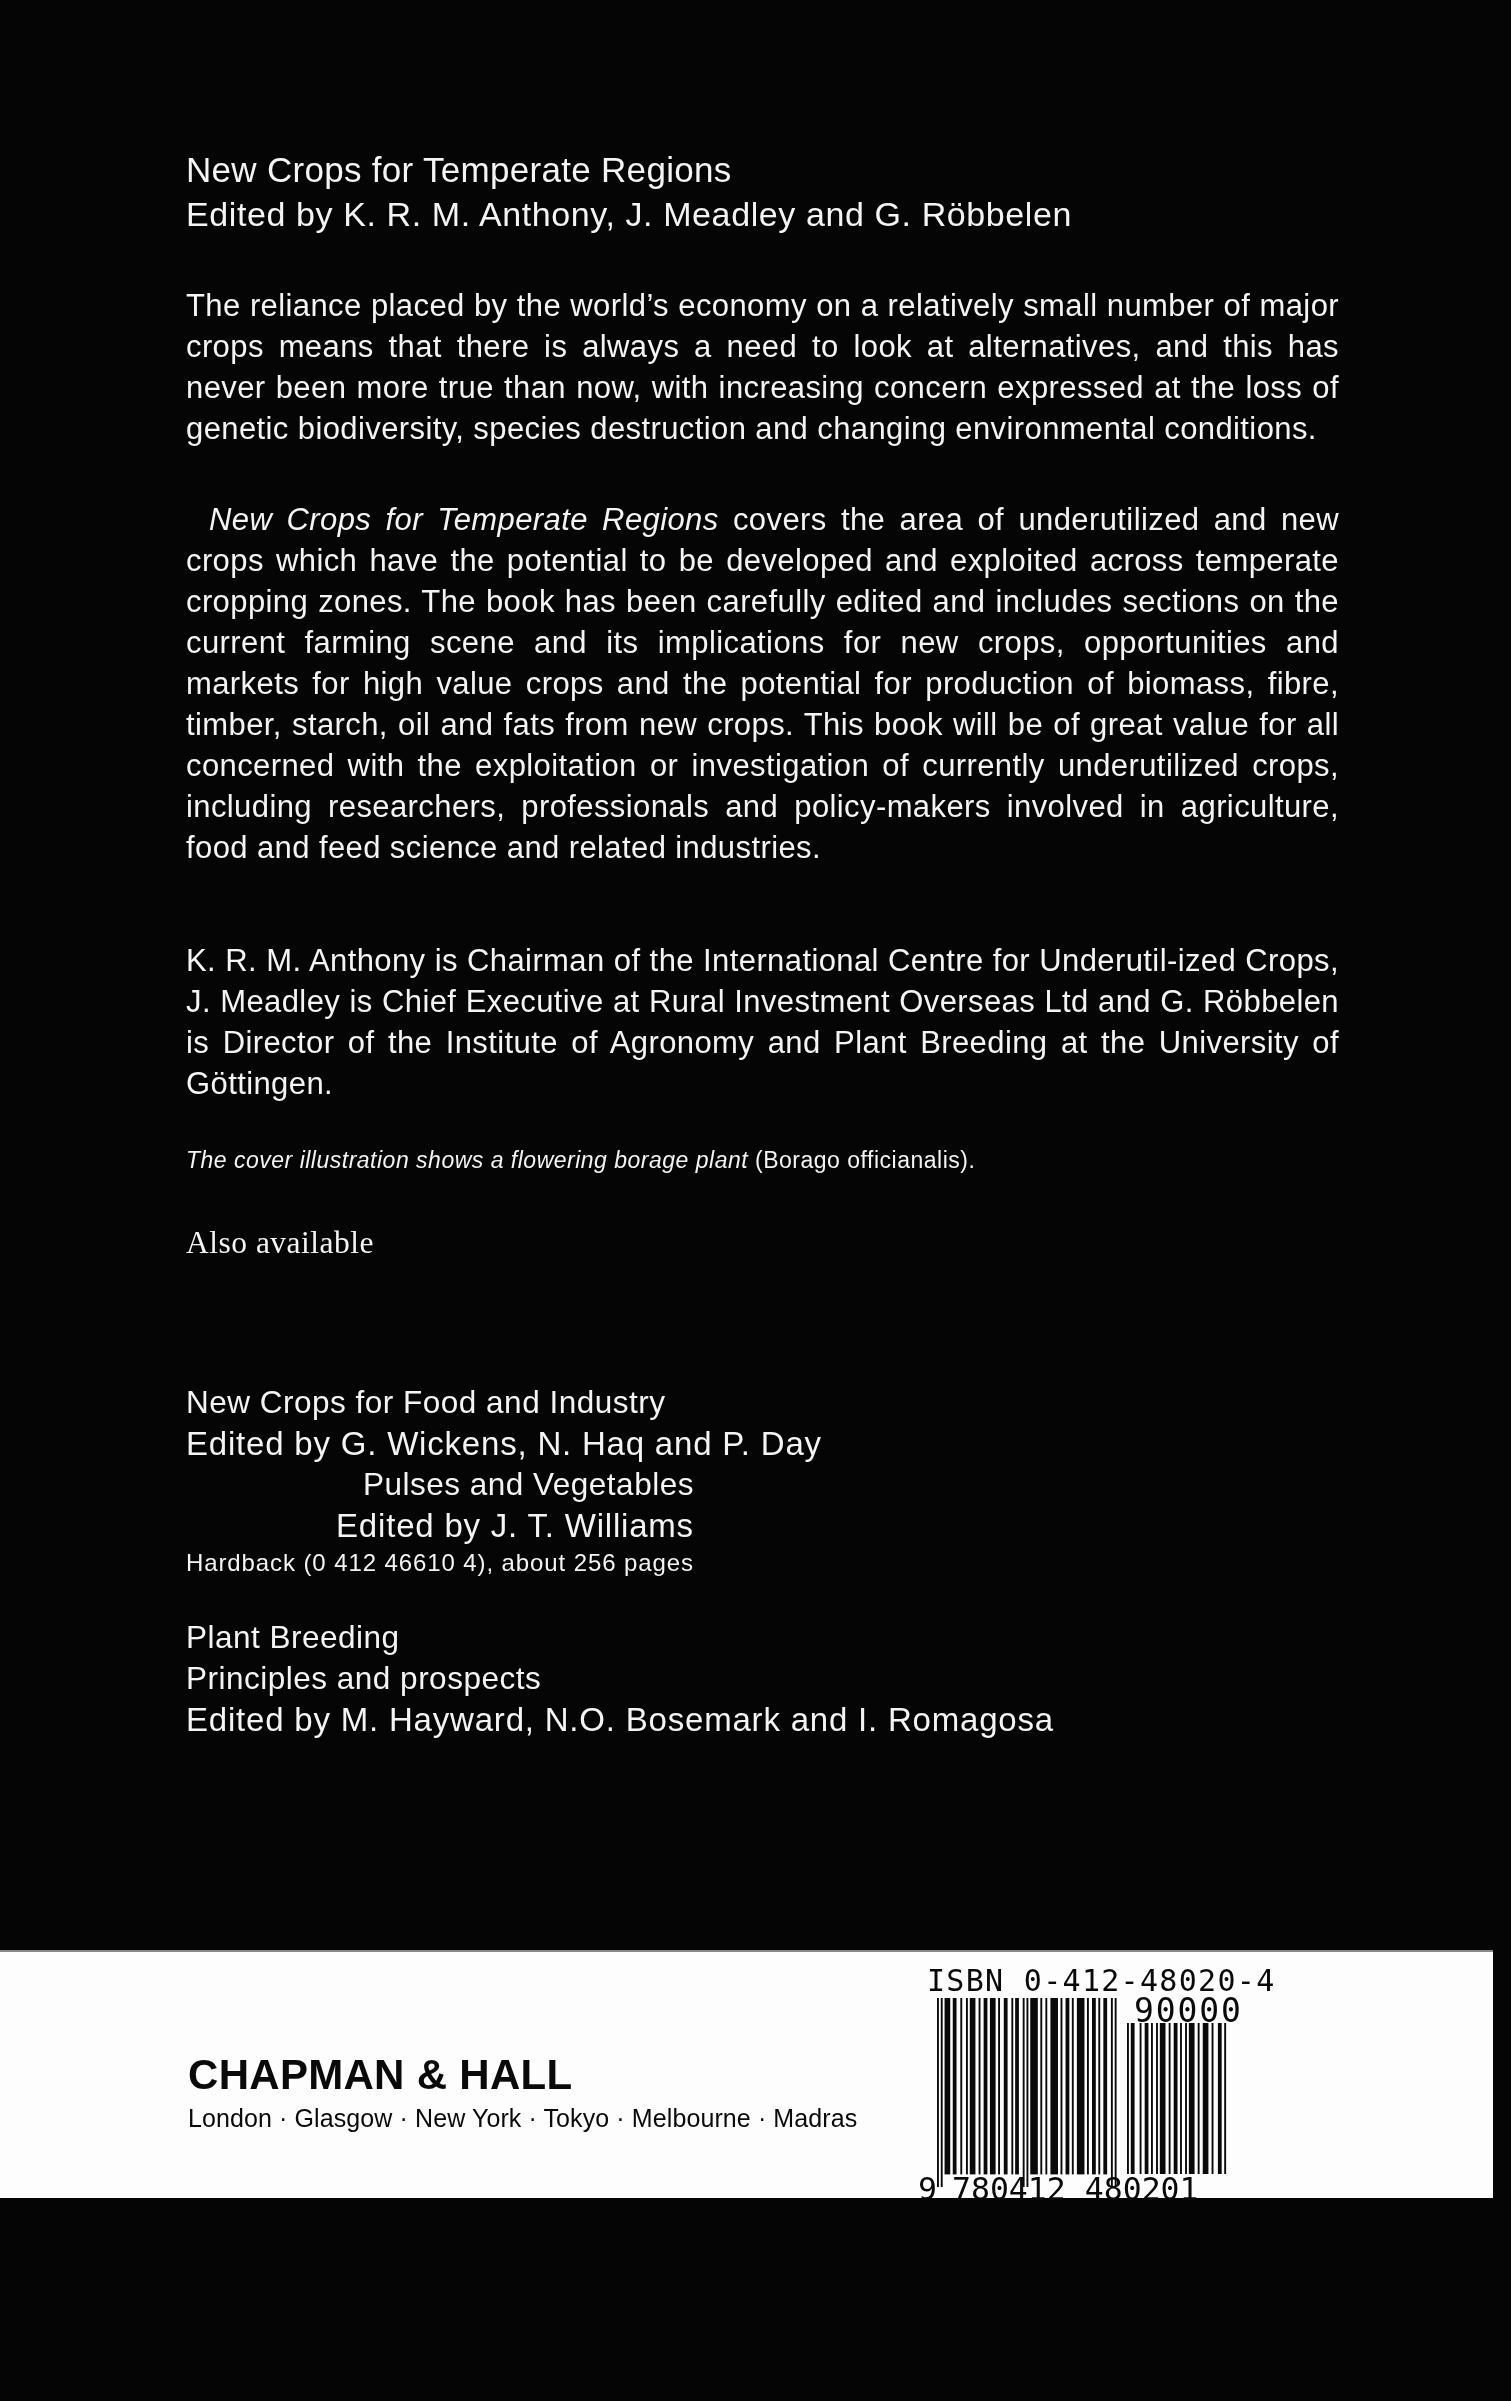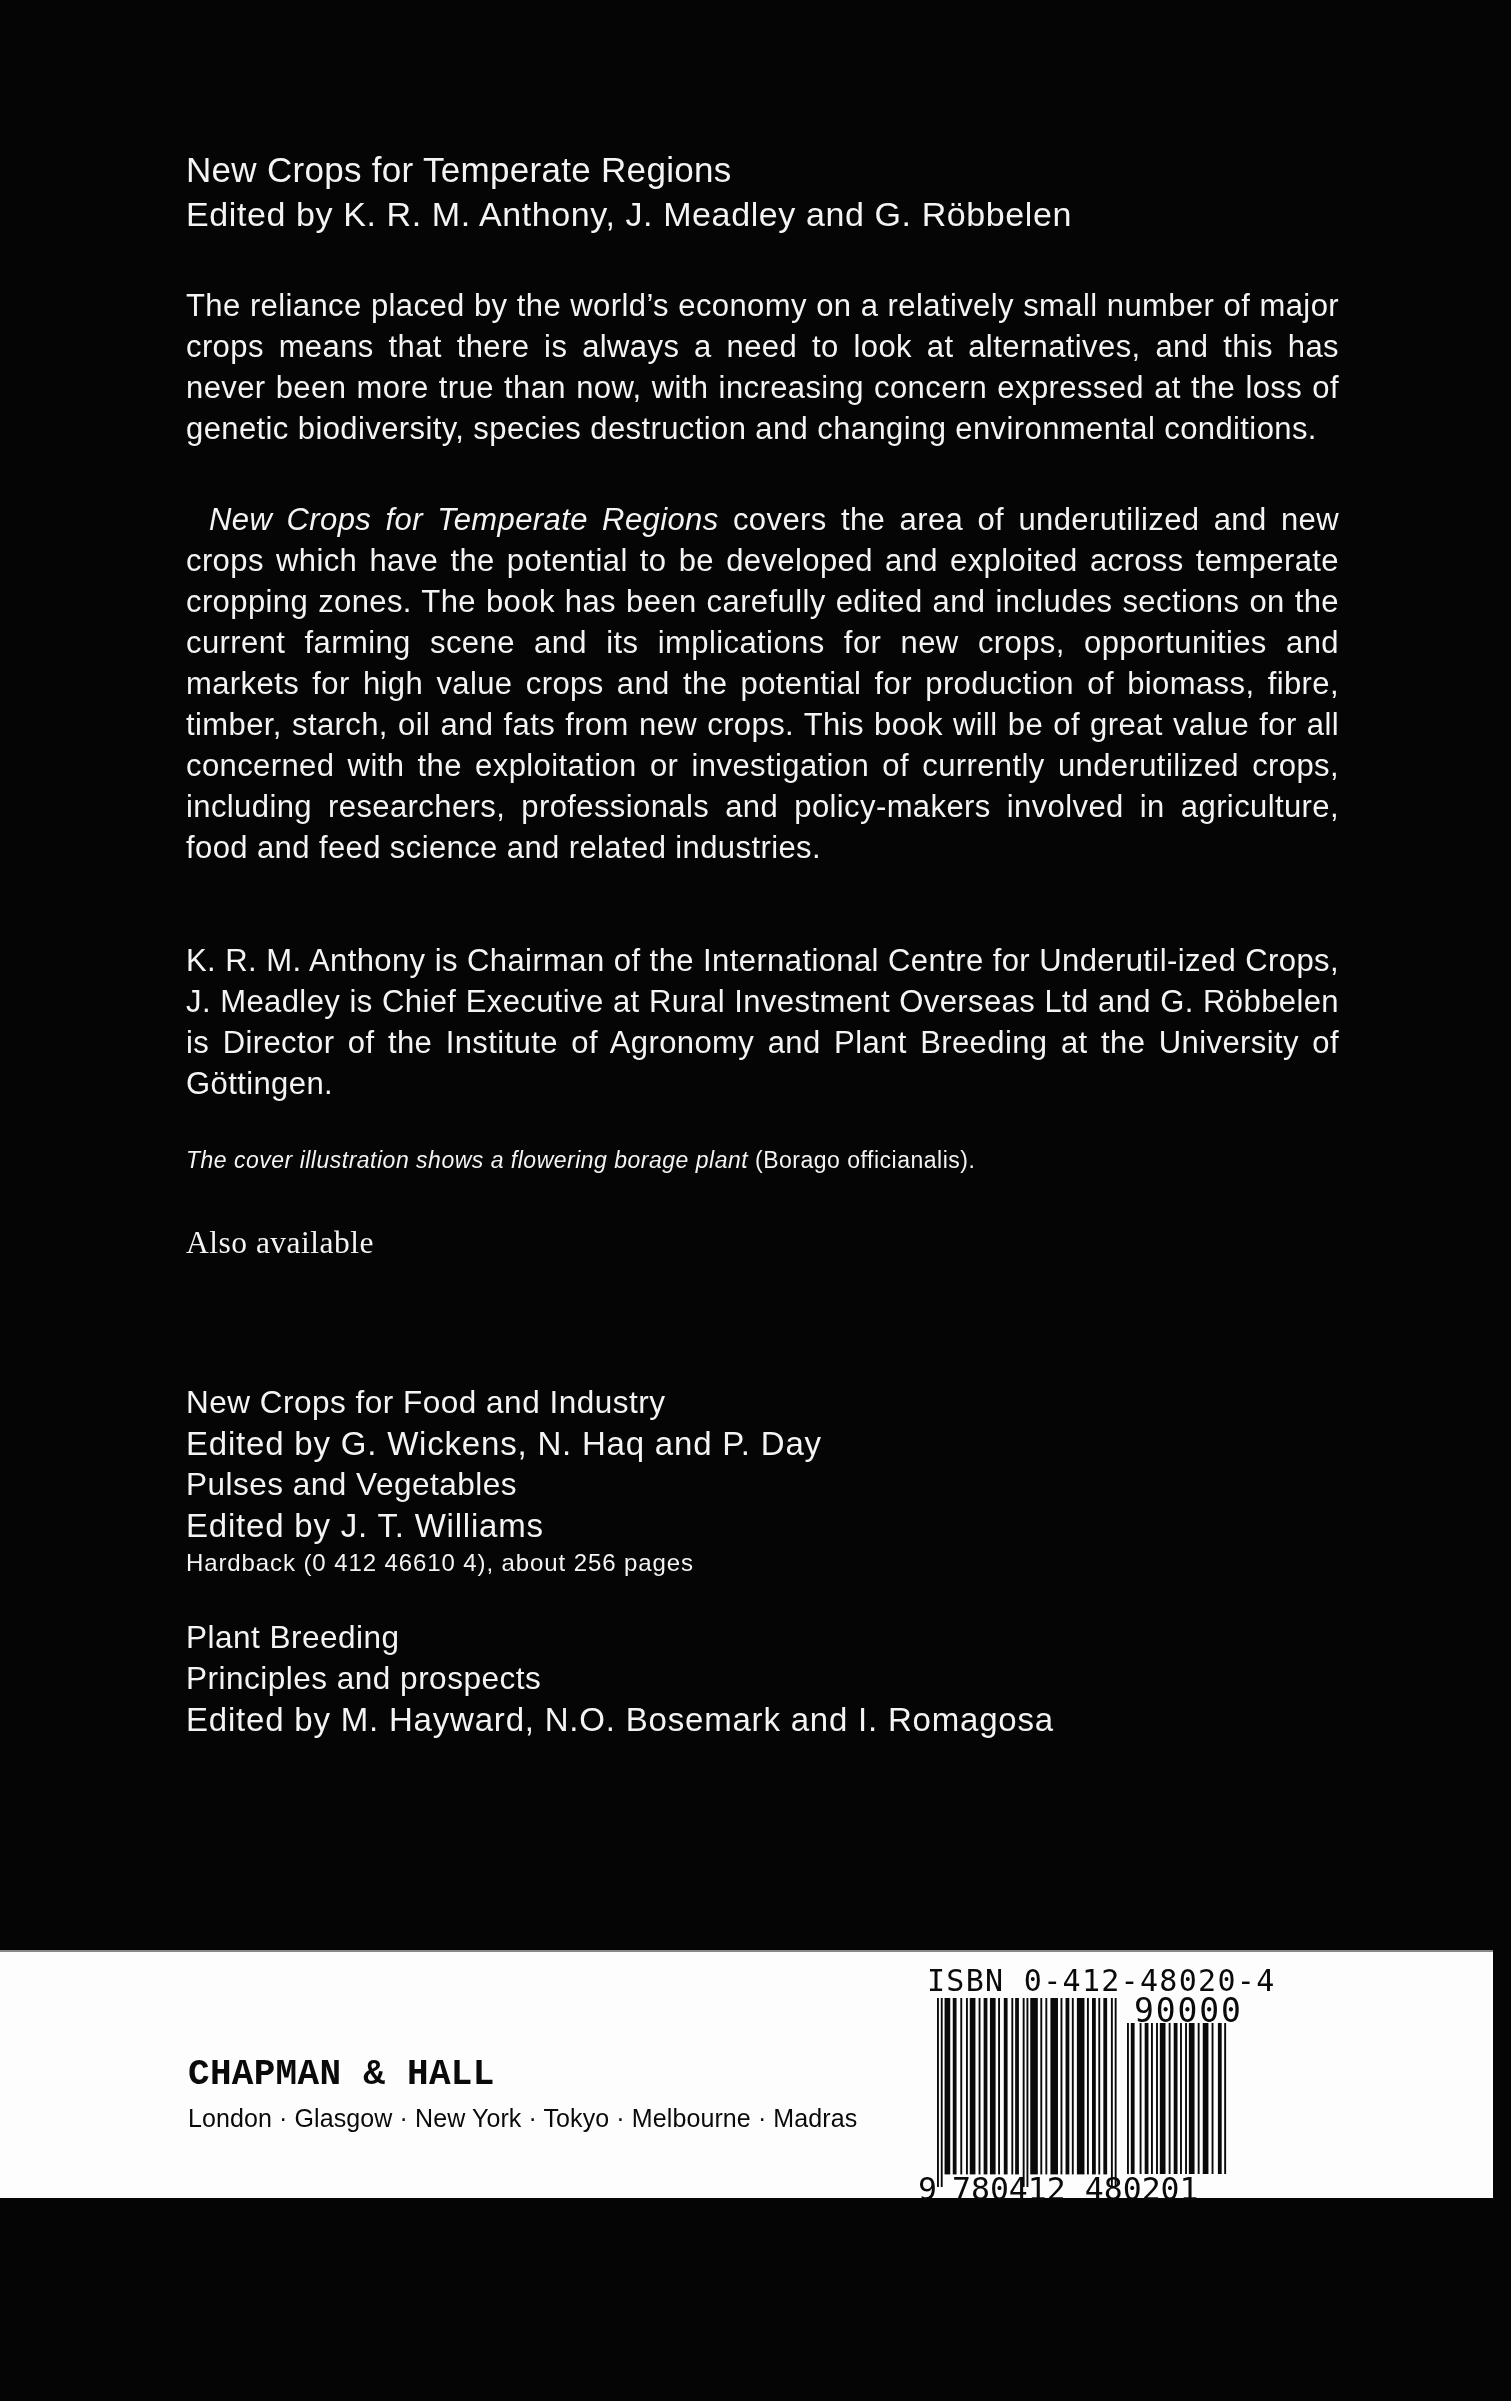--- a/index.html
+++ b/index.html
@@ -45,37 +45,36 @@
     position: absolute; left: 186px; top: 1223px;
     font-size: 31.5px; line-height: 39px; letter-spacing: 0.5px; font-family: Liberation Serif, serif;
   }
   .book {
     position: absolute; left: 186px;
   }
   .book .b-title { font-size: 31.5px; line-height: 41px; letter-spacing: 0.5px; }
   .book .b-editors { font-size: 33px; line-height: 41px; letter-spacing: 0.8px; }
   .book .b-info { font-size: 24px; line-height: 34px; letter-spacing: 0.9px; }
   #book0 { top: 1382px; }
-  #book1 { top: 1464px; }
+  #book1 { top: 1464px; text-align: right; }
   #book2 { top: 1617px; }
 
   .publisher-strip {
     position: absolute;
     left: 0; top: 1950px;
     width: 1493px; height: 248px;
     background: #fdfdfd;
     color: #0a0a0a;
     border-top: 2.5px solid #888;
     box-sizing: border-box;
   }
   .pub-name {
     position: absolute; left: 188px; top: 101px;
-    font-size: 36px; font-weight: bold; letter-spacing: 0.3px;
+    font-size: 42px; font-weight: bold; letter-spacing: 0.3px;
     line-height: 44px;
-    font-family: Liberation Mono, monospace;
   }
   .pub-cities {
     position: absolute; left: 188px; top: 151px;
     font-size: 25px; line-height: 31.5px; letter-spacing: 0.1px;
   }
   .isbn-label {
     position: absolute; left: 927px; top: 1964px;
     font-family: "DejaVu Sans Mono", "Liberation Mono", monospace;
     font-size: 30px; line-height: 33px; color: #0a0a0a;
     letter-spacing: 1.3px;

